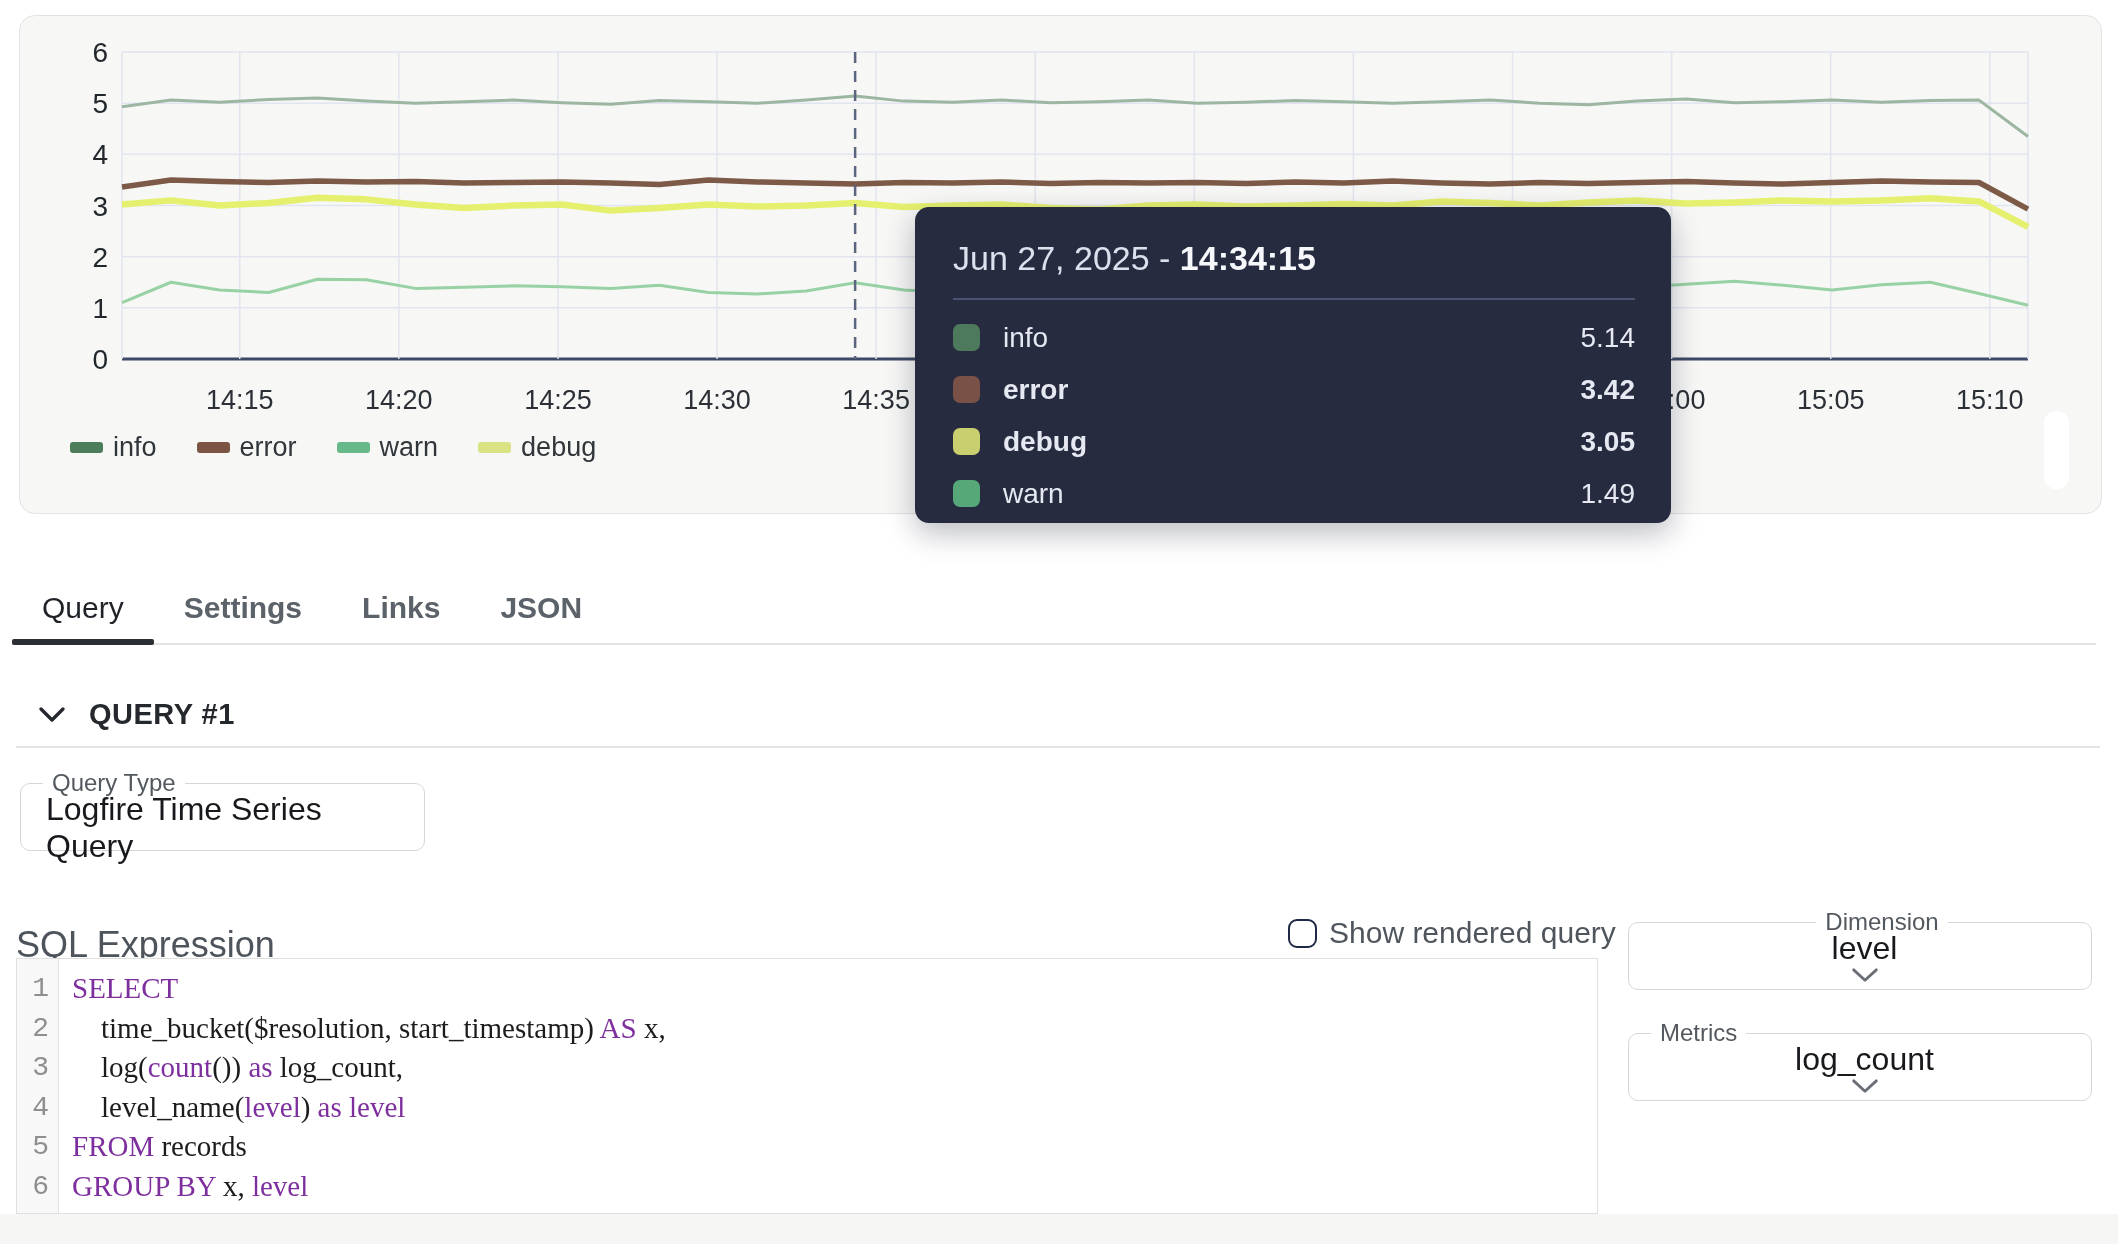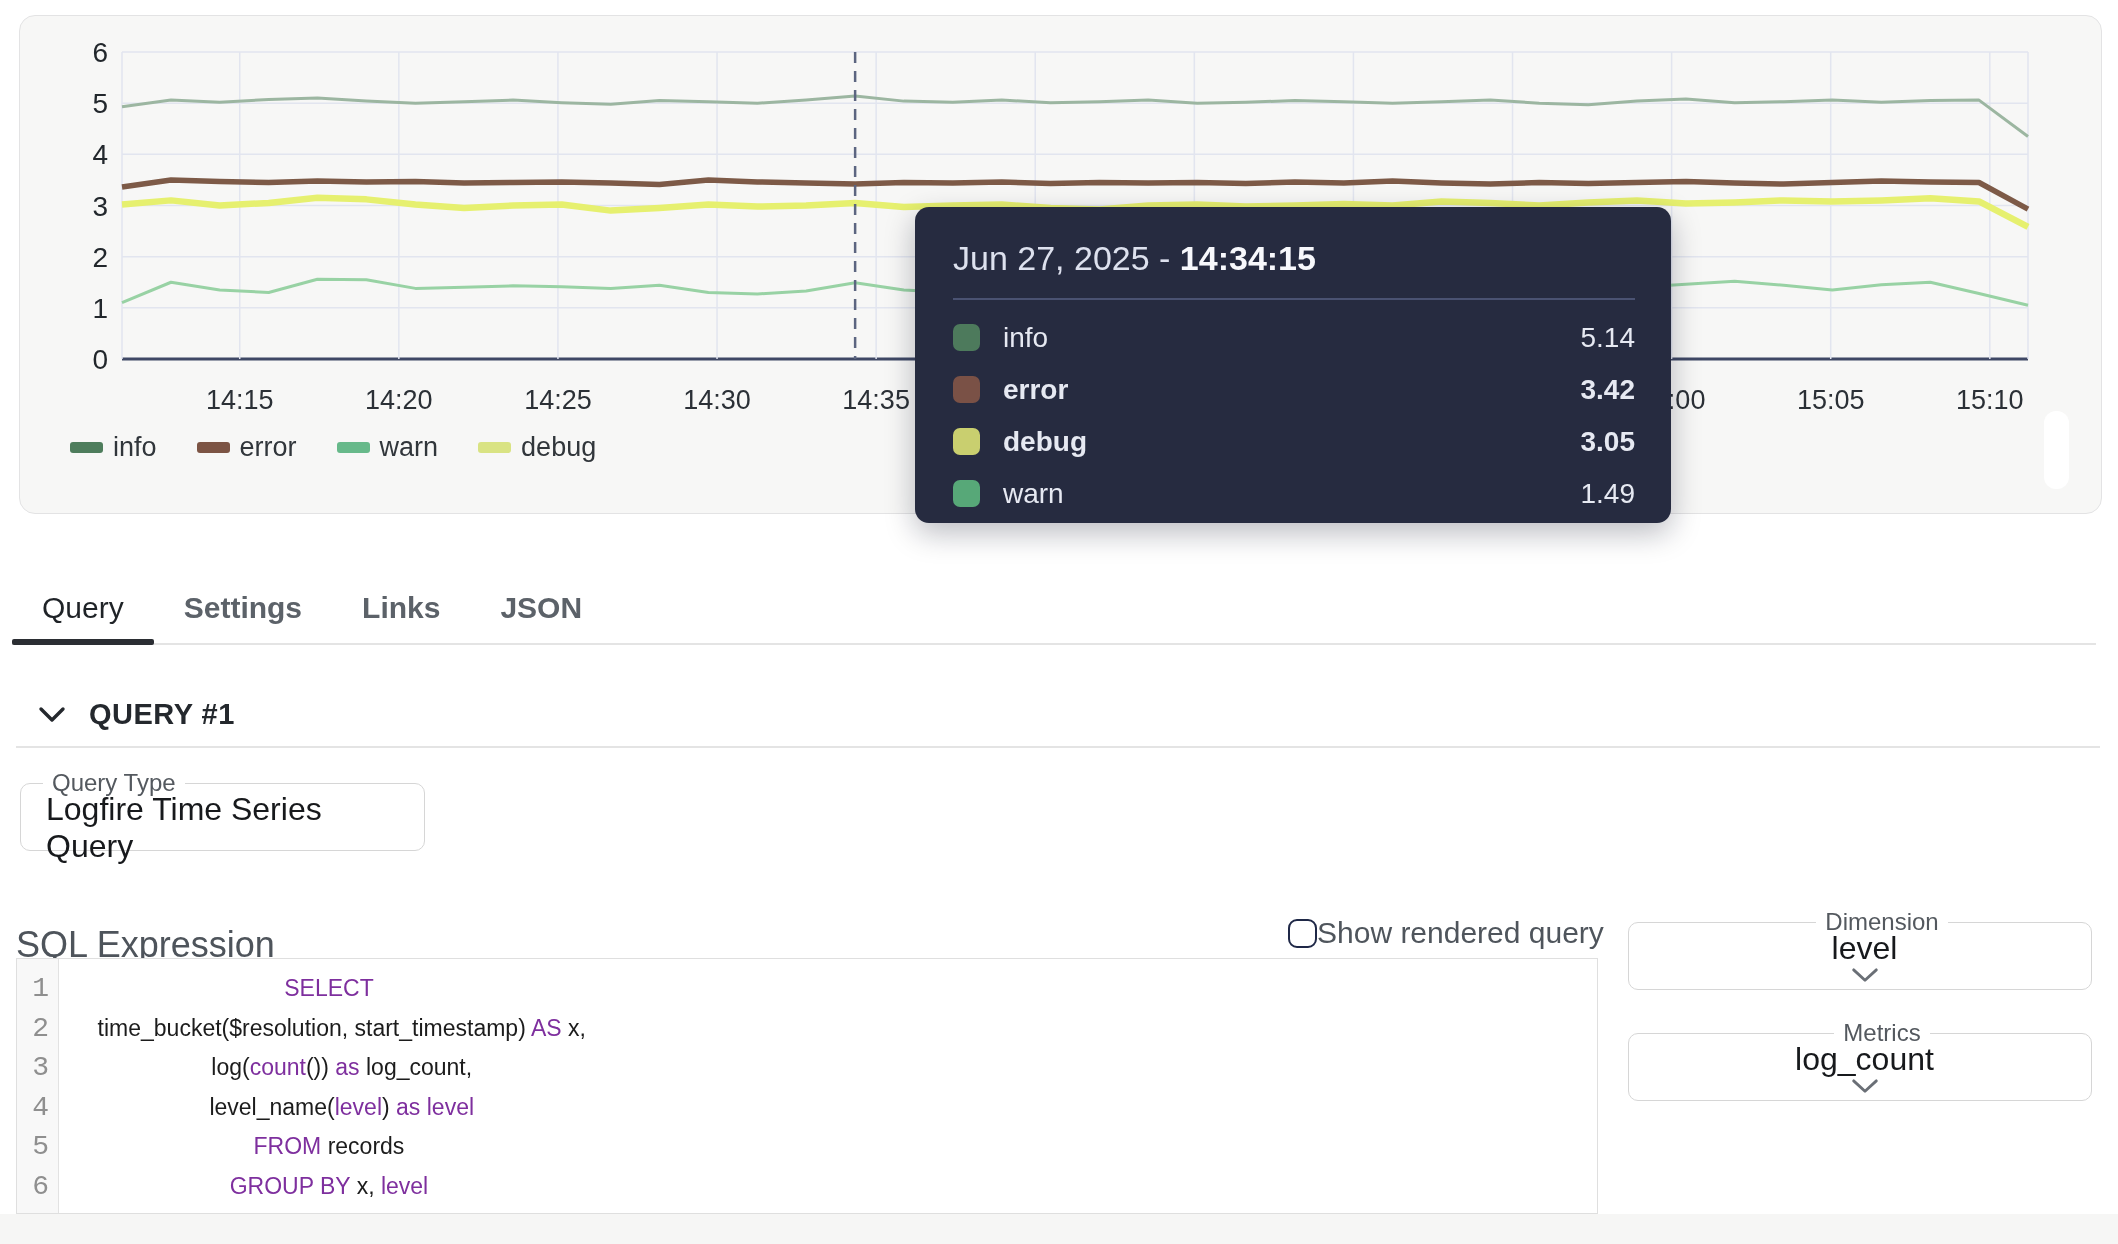--- a/index.html
+++ b/index.html
@@ -45,38 +45,38 @@
   .section-divider{left:16px;top:746px;width:2084px;height:1.5px;background:#e4e4e4;}
 
   fieldset{position:absolute;margin:0;padding:0;min-inline-size:0;border:1.7px solid #d6d6d6;
            border-radius:10px;background:transparent;}
   legend{margin-left:22px;padding:0 9px;font-size:24px;line-height:28px;color:#54595f;margin-top:29px;}
   .fs-row{display:flex;justify-content:space-between;align-items:center;
           margin-top:-6px;padding:0 16px 0 25px;height:54px;flex-direction:column;}
   .fs-value{font-size:32px;color:#17191c;}
   .fs-querytype{left:20px;top:769px;width:405px;height:82px;box-sizing:border-box;}
   .fs-dimension{left:1628px;top:908px;width:464px;height:82px;box-sizing:border-box;text-align:center;}
-  .fs-metrics{left:1628px;top:1019px;width:464px;height:82px;box-sizing:border-box;text-align:center;}
+  .fs-metrics{left:1628px;top:1019px;width:464px;height:82px;box-sizing:border-box;}
 
   
   .sql-label{left:16px;top:924px;font-size:36px;color:#4e545b;}
-  .show-rendered{left:1288px;top:916px;width:312px;display:flex;align-items:center;}
+  .show-rendered{left:1288px;top:916px;width:312px;display:flex;align-items:center;gap:12px;}
   .checkbox{width:29px;height:29px;border:2.5px solid #1f2847;border-radius:9px;background:#fff;
             box-sizing:border-box;flex:none;cursor:pointer;}
   .show-rendered-label{font-size:30px;color:#4f555c;white-space:nowrap;}
 
   .editor{left:16px;top:958px;width:1582px;height:256px;background:#ffffff;
           border:1.5px solid #dfdfdf;box-sizing:border-box;display:flex;}
   .gutter{width:42px;background:#f8f8f8;border-right:1.5px solid #e2e2e2;
           padding-top:10px;box-sizing:border-box;flex:none;}
   .gutter div{height:39.5px;line-height:39.5px;text-align:right;padding-right:9px;
           font-family:"Liberation Mono",monospace;font-size:28px;color:#8f8f8f;}
   .code{padding:10px 0 0 13px;white-space:pre;}
-  .code div{height:39.5px;line-height:39.5px;font-family:Liberation Sans, sans-serif;
-          font-size:23px;text-align:center;}
+  .code div{height:39.5px;line-height:39.5px;font-family:Liberation Serif, serif;
+          font-size:29px;}
   .pl{color:#1c1c1c;} .kw{color:#7e2f9e;}
 
   .bottom-strip{left:0;top:1214px;width:2118px;height:30px;background:#f6f6f5;}
 </style>
 </head>
 <body>
 
 <div class="abs chart-card">
   <svg id="chart-svg" width="2081" height="497">
       <line x1="102" y1="343" x2="2008" y2="343" stroke="#3f4865" stroke-width="3"></line>

